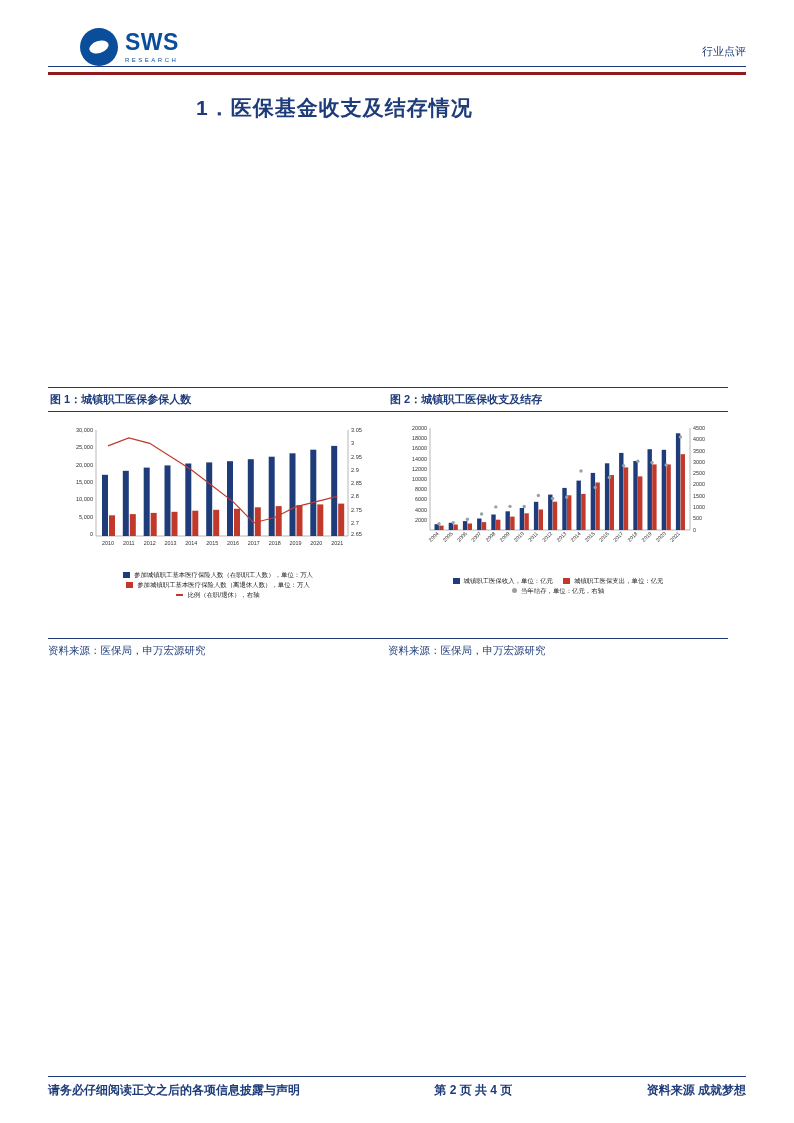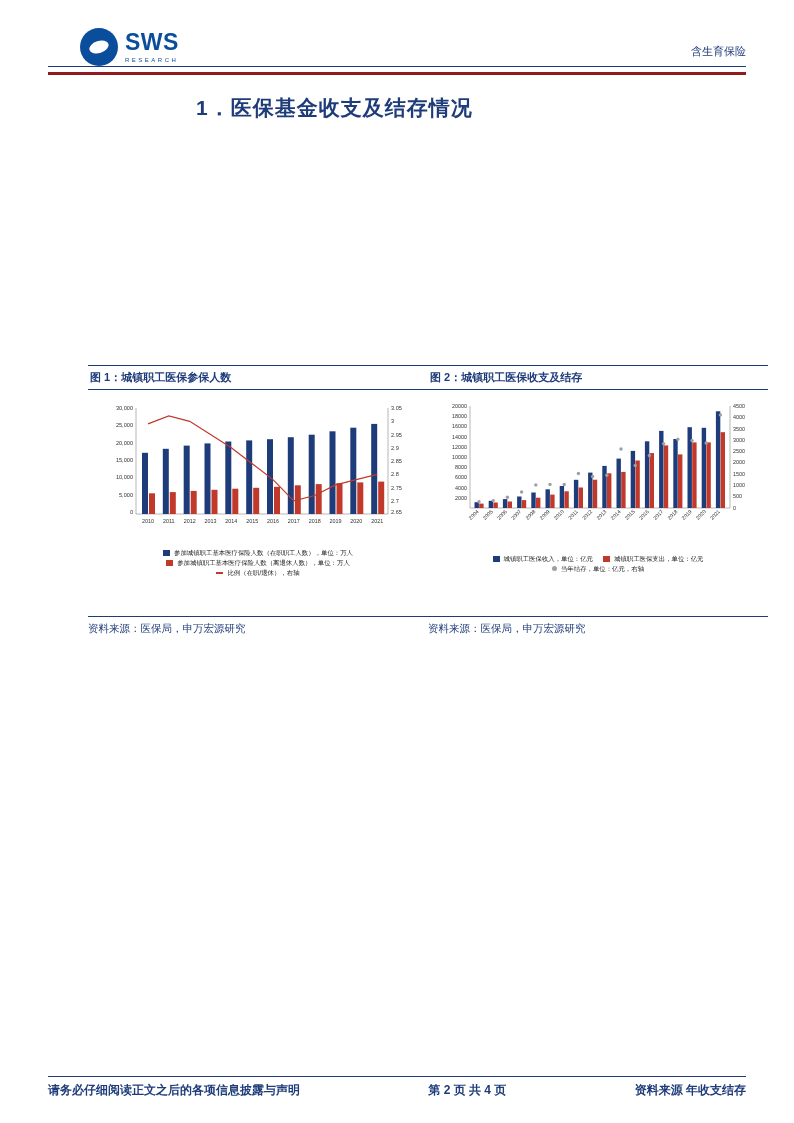--- a/index.html
+++ b/index.html
@@ -114,23 +114,22 @@
     color: #1a1a1a;
     text-align: justify;
   }
   .body-text p {
     margin: 0 0 8px 0;
     text-indent: 2em;
   }
   
   .figure {
     position: absolute;
-    top: 365px;
+    top: 387px;
     width: 340px;
-    margin-left: 40px;
   }
   .figure.left { left: 48px; }
   .figure.right { left: 388px; }
   .fig-title-bar {
     border-top: 1.5px solid #1f3c7a;
     border-bottom: 1px solid #1f3c7a;
     padding: 4px 4px 4px 2px;
     font-size: 11px;
     font-weight: bold;
     color: #1f3c7a;
@@ -198,21 +197,21 @@
 <div class="page">
 
   <div class="header">
     <div class="logo">
       <div class="logo-mark"></div>
       <div class="logo-text">
         <div class="logo-main">SWS</div>
         <div class="logo-sub">RESEARCH</div>
       </div>
     </div>
-    <div class="header-tag">含生育保险</div>
+    <div class="header-tag">行业点评</div>
     <div class="header-rule-blue"></div>
     <div class="header-rule"></div>
   </div>
 
   <div class="section-title">1．医保基金收支及结存情况</div>
 
   <div class="body-text">
   </div>
 
   <div class="figure left">
@@ -441,18 +440,18 @@
     <div class="fig-source">资料来源：医保局，申万宏源研究</div>
   </div>
 
   <div class="footer">
     <div class="footer-rule"></div>
     <div class="footer-inner">
       <div class="footer-left">请务必仔细阅读正文之后的各项信息披露与声明</div>
       <div class="footer-center">第 2 页 共 4 页</div>
       <div class="footer-right">
         <span>资料来源</span>
-        <span>年收支结存</span>
+        <span>成就梦想</span>
       </div>
     </div>
   </div>
 
 </div>
 
 </body></html>

